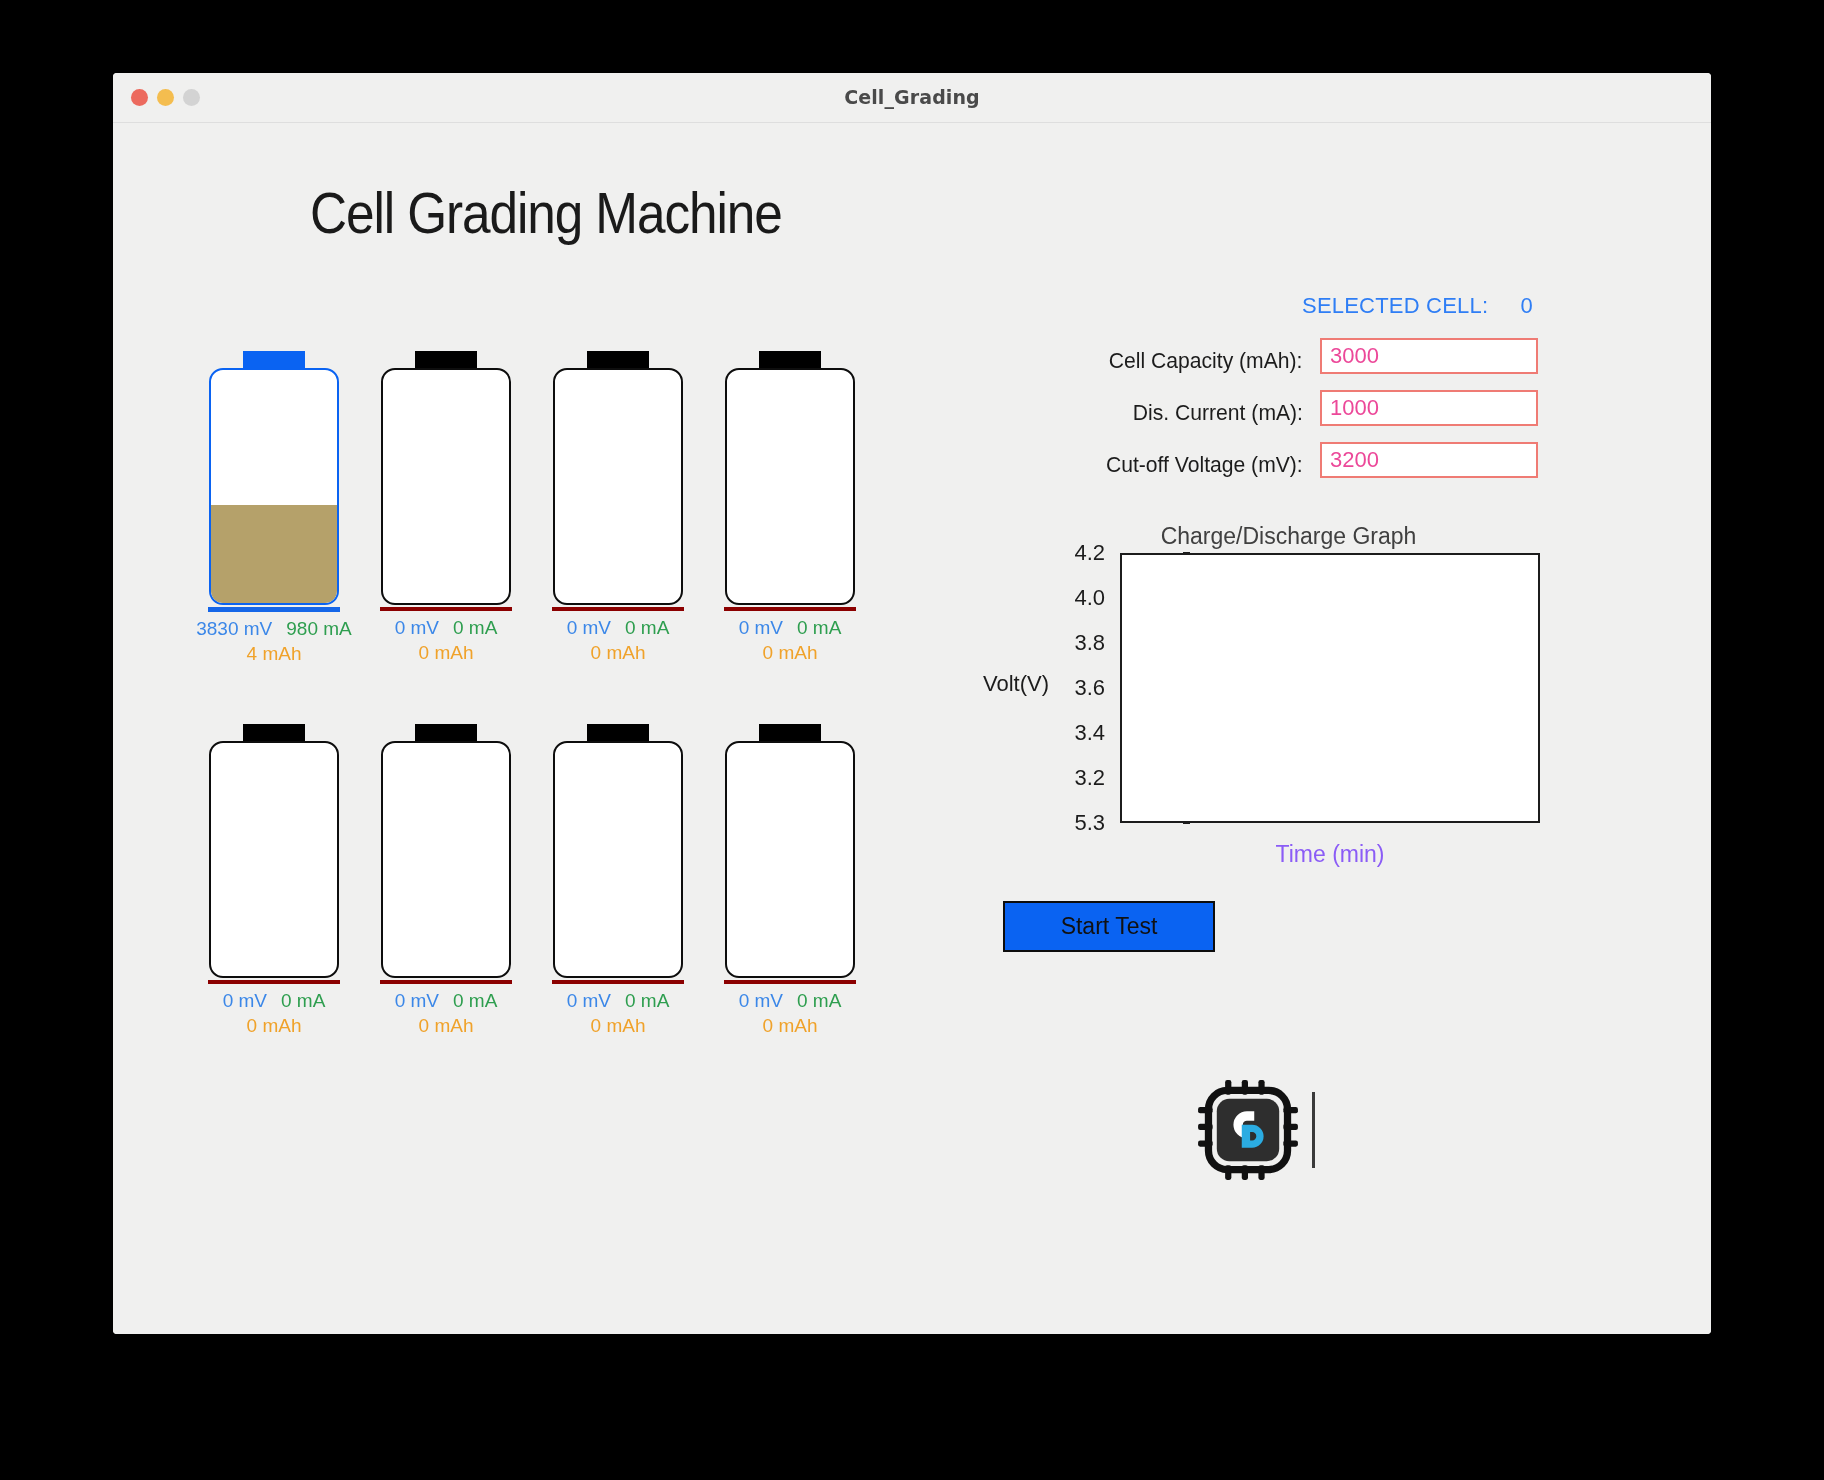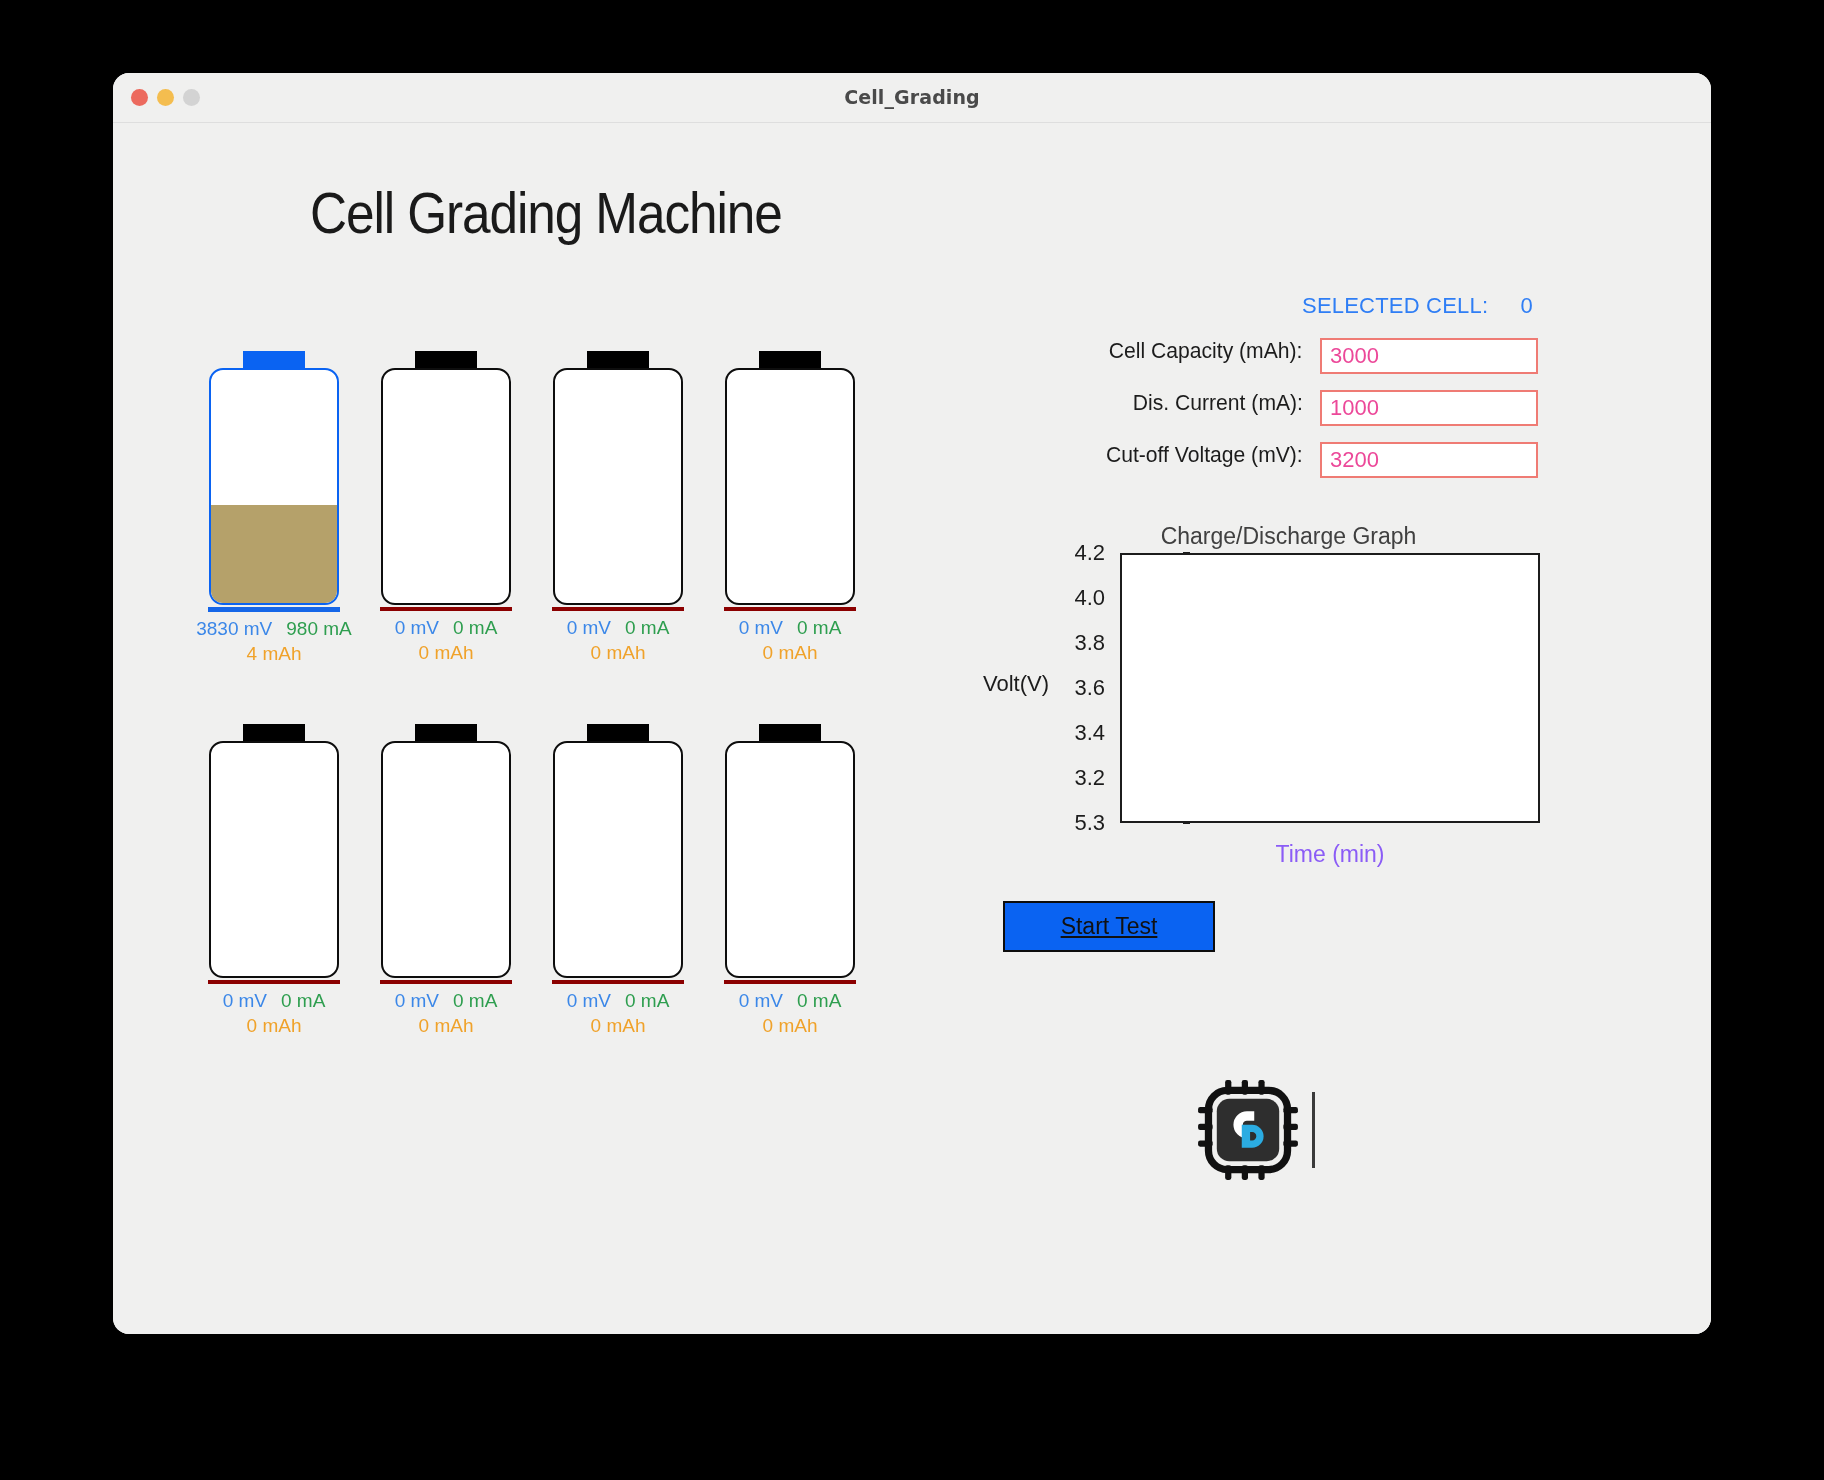--- a/index.html
+++ b/index.html
@@ -11,21 +11,21 @@
   body {
     font-family: "DejaVu Sans", sans-serif;
   }
 
   
   #window {
     position: absolute;
     left: 113px; top: 73px;
     width: 1598px; height: 1261px;
     background: #f0f0ef;
-    border-radius: 16px;
+    border-radius: 4px;
     box-shadow: 0 6px 30px rgba(0,0,0,0.55);
     overflow: hidden;
   }
   #titlebar {
     position: relative;
     height: 49px;
     background: #f0f0ef;
     border-bottom: 1px solid #dedede;
   }
   #traffic {
@@ -144,21 +144,21 @@
   }
   #selected-line .val { margin-left: 26px; }
 
   #params {
     position: absolute;
     left: 880px; top: 215px;
     width: 545px;
   }
   .param-row {
     display: flex;
-    align-items: flex-start;
+    align-items: flex-end;
     justify-content: flex-end;
     height: 36px;
     margin-bottom: 16px;
   }
   .param-label {
     font-family: "Liberation Sans", sans-serif;
     font-size: 22px;
     color: #1c1c1c;
     text-align: right;
     white-space: nowrap;
@@ -258,21 +258,20 @@
     font-family: "Liberation Sans", sans-serif;
     font-size: 23px;
     color: #111;
     display: flex;
     align-items: center;
     justify-content: center;
     cursor: pointer;
     user-select: none;
     border-radius: 0;
     padding: 0;
-    text-decoration: underline;
   }
   #btn-start { background: #0a63f2; }
   #btn-plot  { background: #9c9c9c; }
 
   
   #logo {
     position: absolute;
     left: 1083px; top: 955px;
     display: flex;
     align-items: center;

